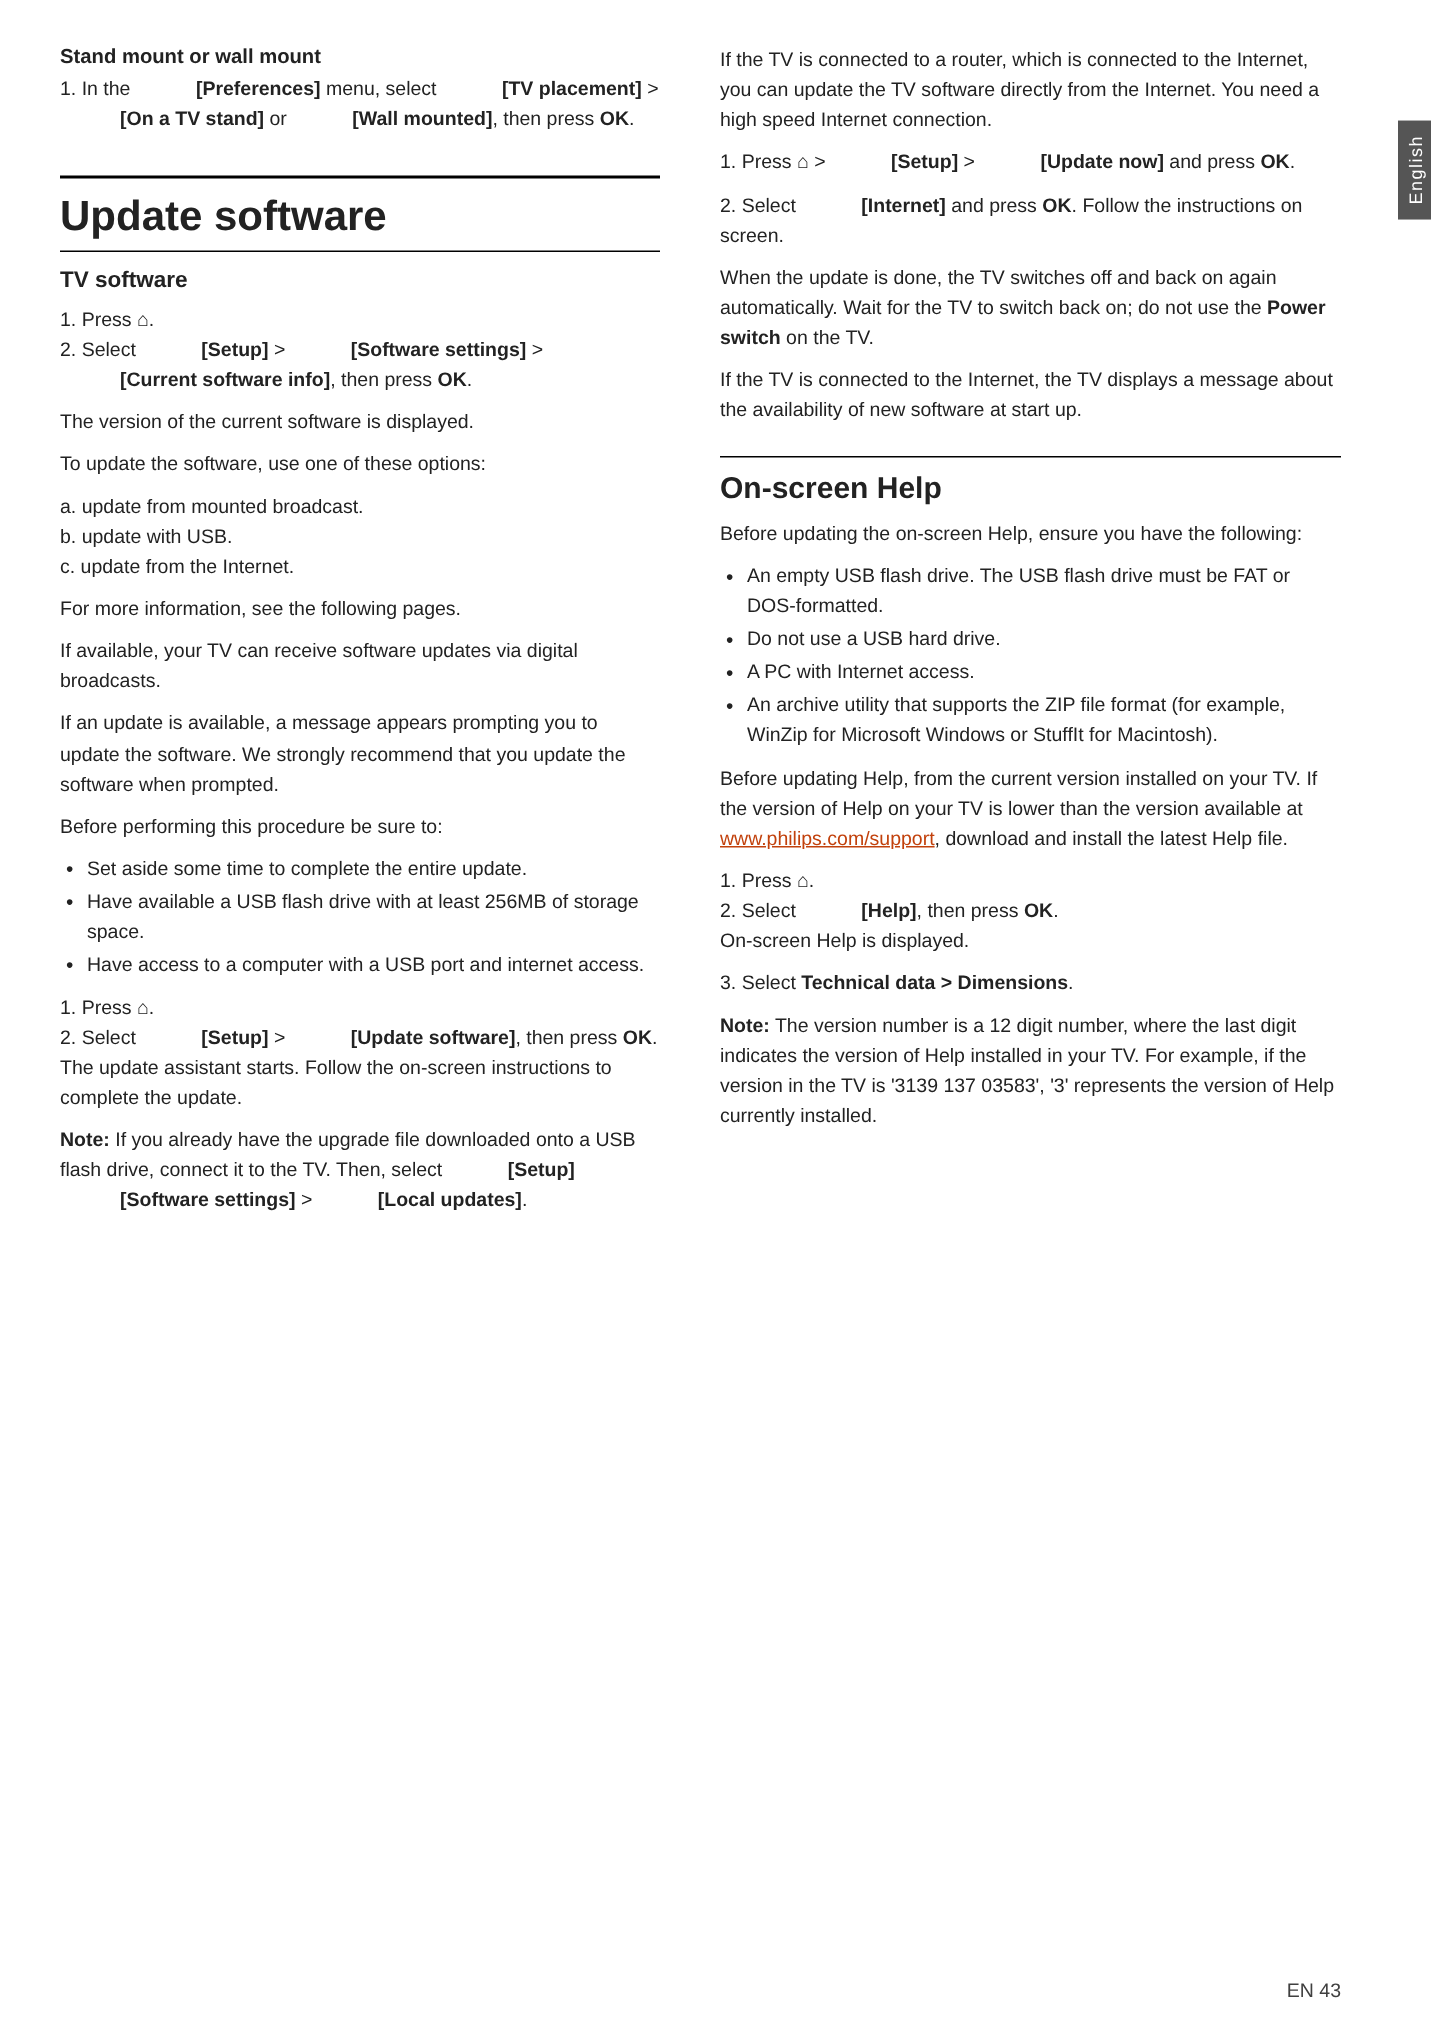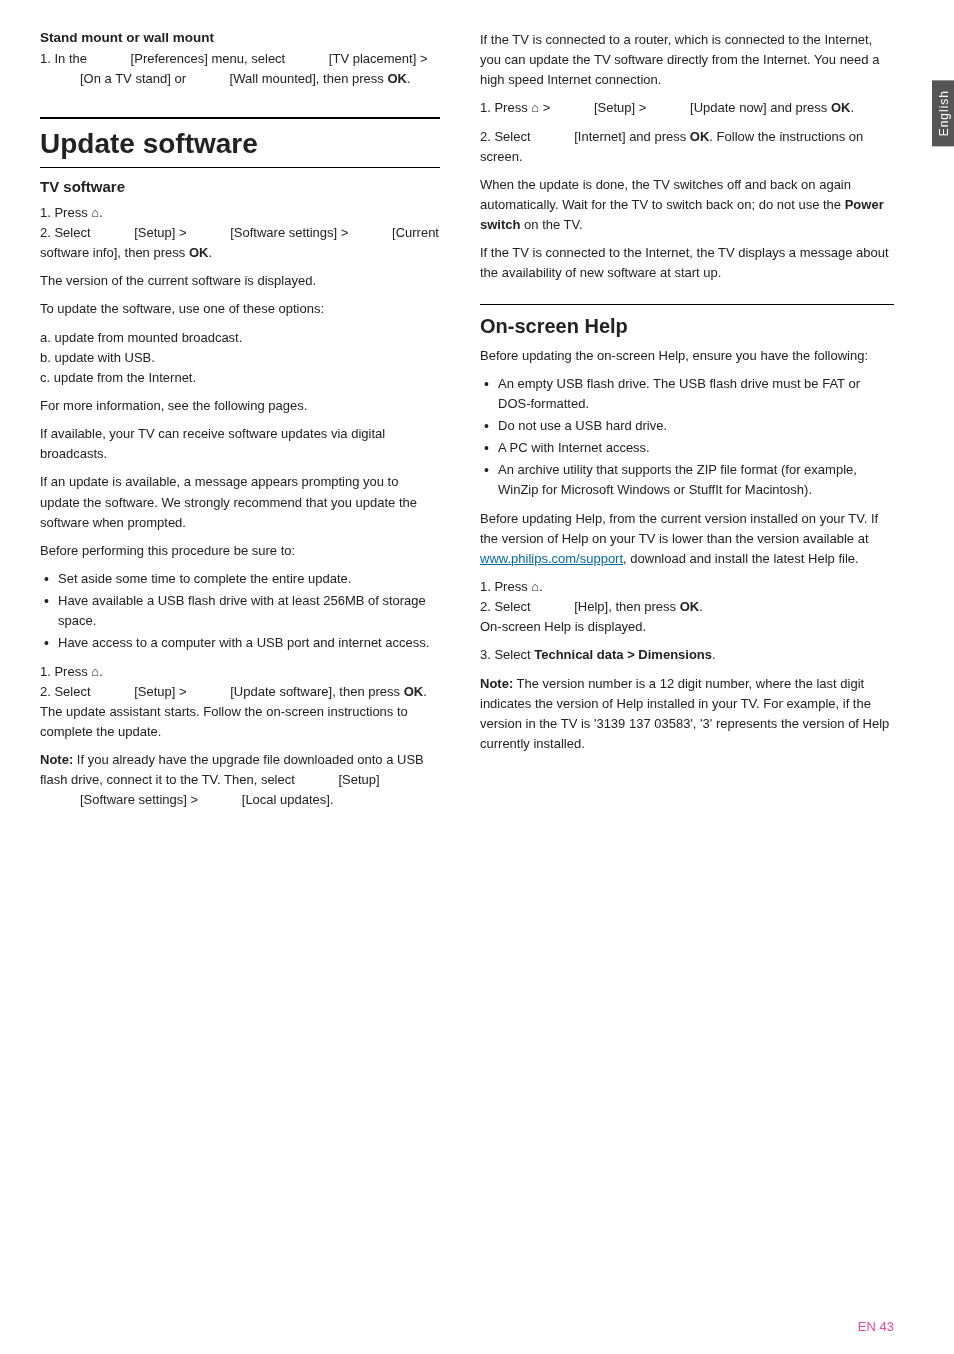--- a/index.html
+++ b/index.html
@@ -95,21 +95,21 @@
       font-size: 13px;
       line-height: 1.55;
       margin-bottom: 8px;
     }
 
     .body-text.no-margin {
       margin-bottom: 0;
     }
 
     .bracket-bold {
-      font-weight: normal;
+      font-weight: bold;
       padding-left: 40px;
     }
 
     
     .bullet-list {
       list-style: none;
       margin: 0 0 8px 0;
       padding: 0;
     }
 
@@ -133,37 +133,37 @@
     .home-icon {
       font-size: 13px;
     }
 
     
     .page-number-area {
       position: absolute;
       bottom: 20px;
       right: 60px;
       font-size: 13px;
-      color: #ec4899;
+      color: #404040;
     }
 
     
     .right-subsection-title {
       font-size: 20px;
       font-weight: bold;
       margin-bottom: 8px;
     }
 
     .right-section-divider {
       border-top: 1px solid #000;
       margin-bottom: 10px;
     }
 
     a {
-      color: #0369a1;
+      color: #c2410c;
     }
 
     .right-content-top {
       margin-bottom: 20px;
     }
   </style>
 </head>
 <body>
 
 <div class="page-container">

